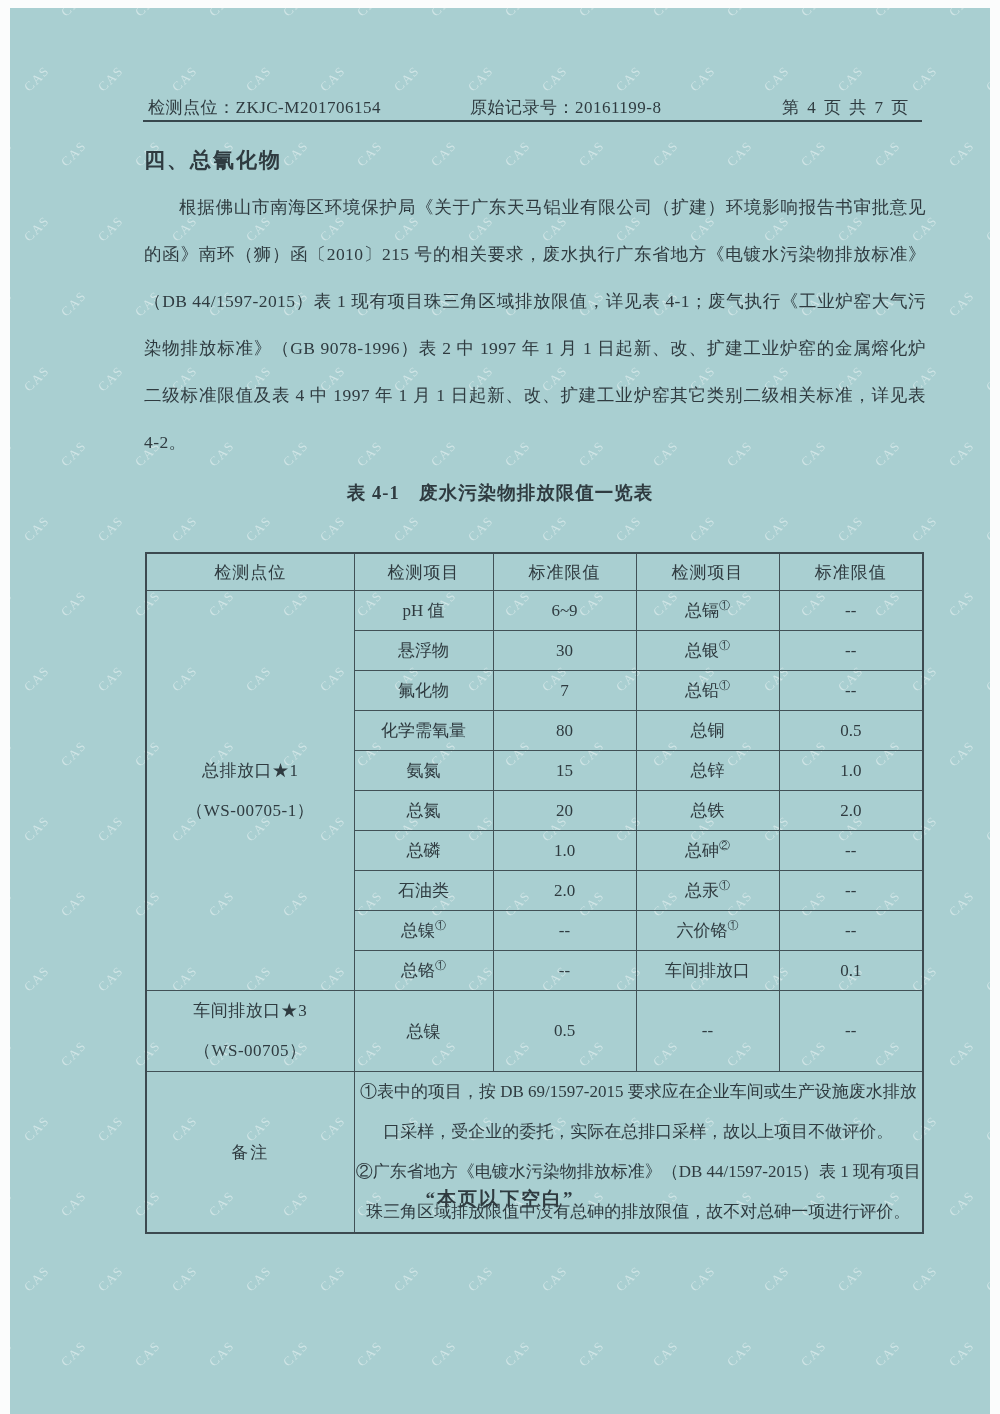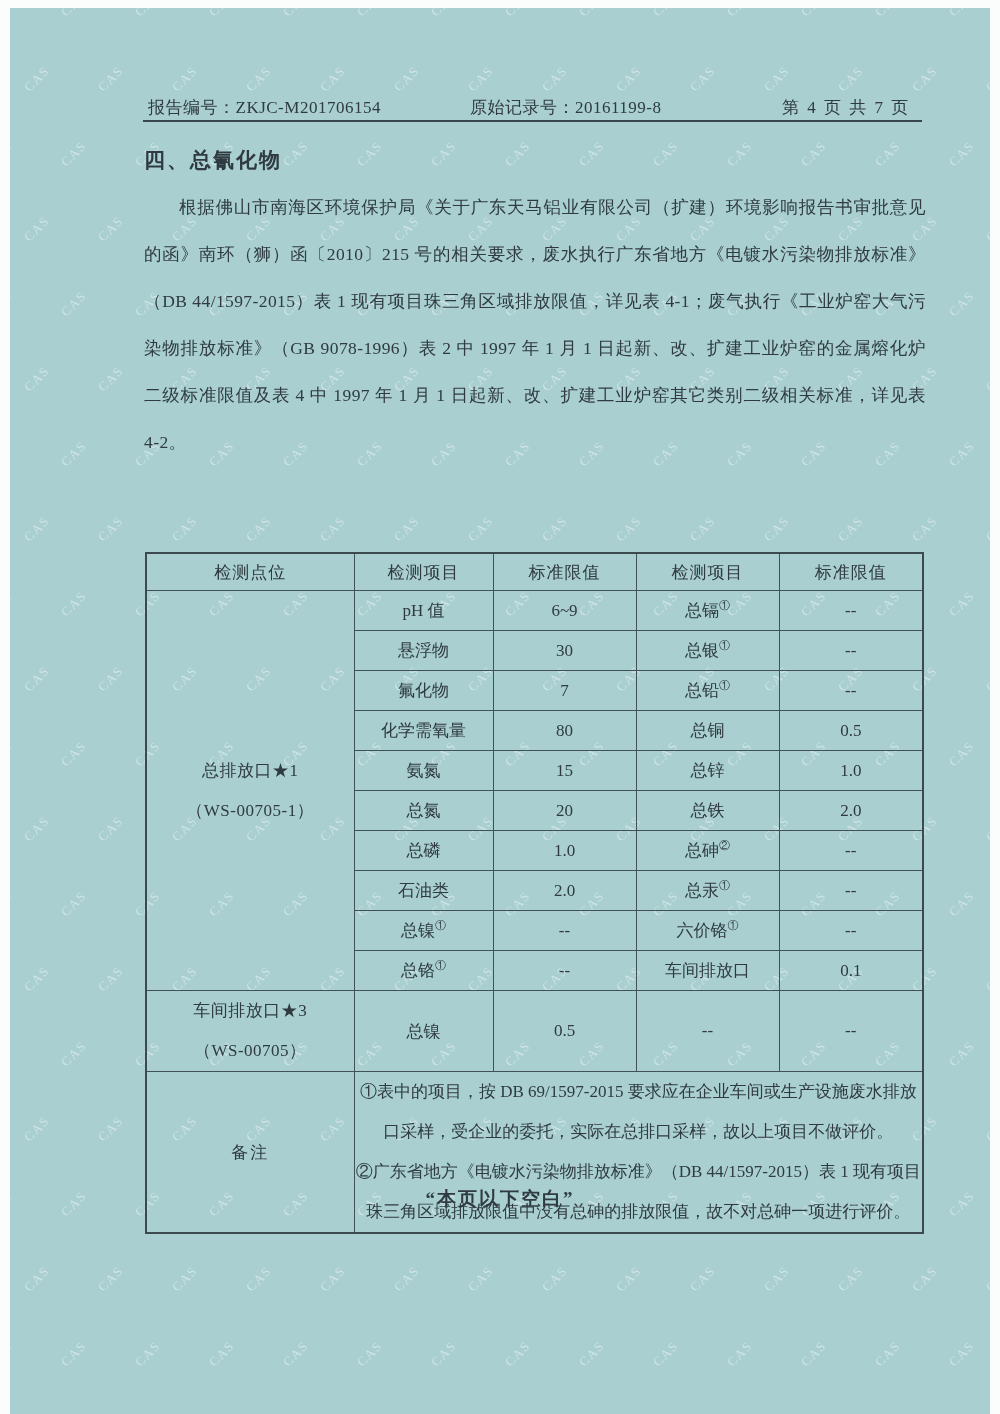--- a/index.html
+++ b/index.html
@@ -356,30 +356,31 @@
       <span class="wm" style="left: 678px; top: 1413px;">CAS</span>
       <span class="wm" style="left: 752px; top: 1413px;">CAS</span>
       <span class="wm" style="left: 826px; top: 1413px;">CAS</span>
       <span class="wm" style="left: 900px; top: 1413px;">CAS</span>
       <span class="wm" style="left: 974px; top: 1413px;">CAS</span>
     </div>
 
   <div class="content">
 
     <div class="doc-header">
-      <span class="hd-report">报告编号：ZKJC-M201706154</span>
+      <span class="hd-report">检测点位：ZKJC-M201706154</span>
       <span class="hd-record">原始记录号：20161199-8</span>
       <span class="hd-page">第 4 页 共 7 页</span>
     </div>
     <div class="header-rule"></div>
 
     <div class="sec-title">四、总氰化物</div>
 
     <div class="body-par">根据佛山市南海区环境保护局《关于广东天马铝业有限公司（扩建）环境影响报告书审批意见的函》南环（狮）函〔2010〕215 号的相关要求，废水执行广东省地方《电镀水污染物排放标准》（DB 44/1597-2015）表 1 现有项目珠三角区域排放限值，详见表 4-1；废气执行《工业炉窑大气污染物排放标准》（GB 9078-1996）表 2 中 1997 年 1 月 1 日起新、改、扩建工业炉窑的金属熔化炉二级标准限值及表 4 中 1997 年 1 月 1 日起新、改、扩建工业炉窑其它类别二级相关标准，详见表 4-2。</div>
 
+    <div class="tbl-caption">表 4-1　废水污染物排放限值一览表</div>
 
     <table class="limits">
       <colgroup>
         <col style="width:208px">
           <col style="width:139px">
           <col style="width:143px">
           <col style="width:143px">
           <col style="width:144px">
       </colgroup>
       <thead>

